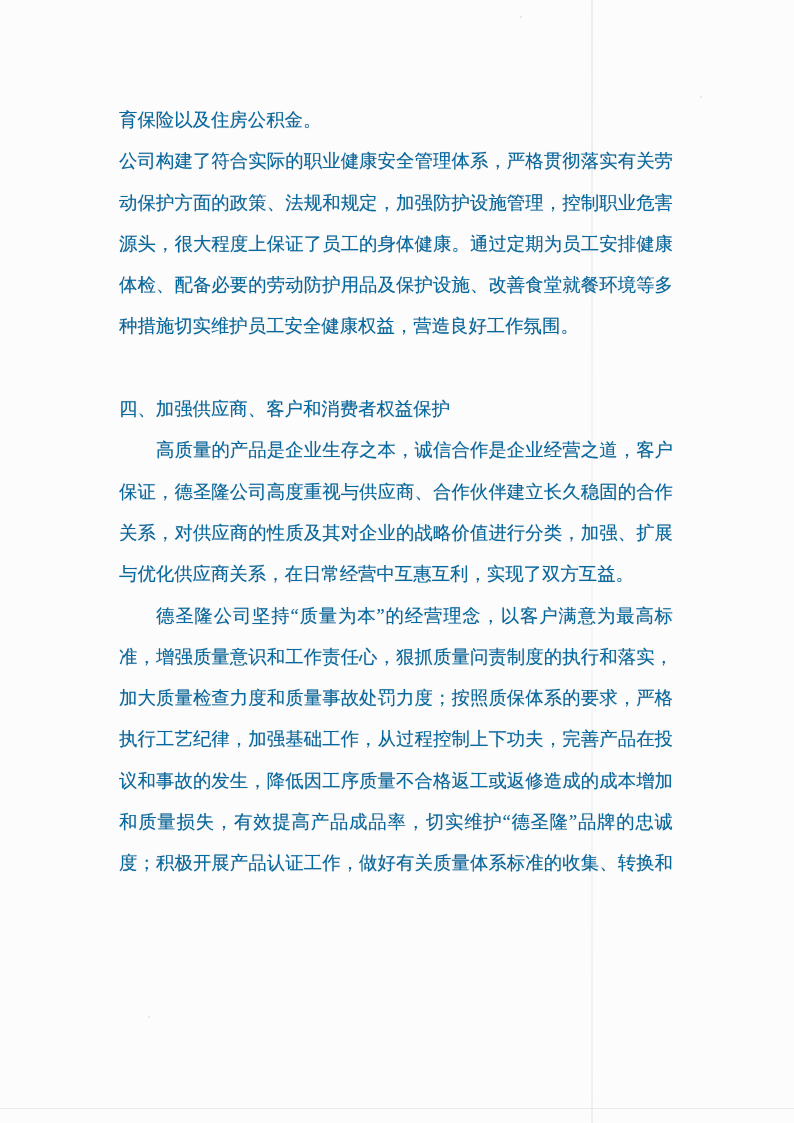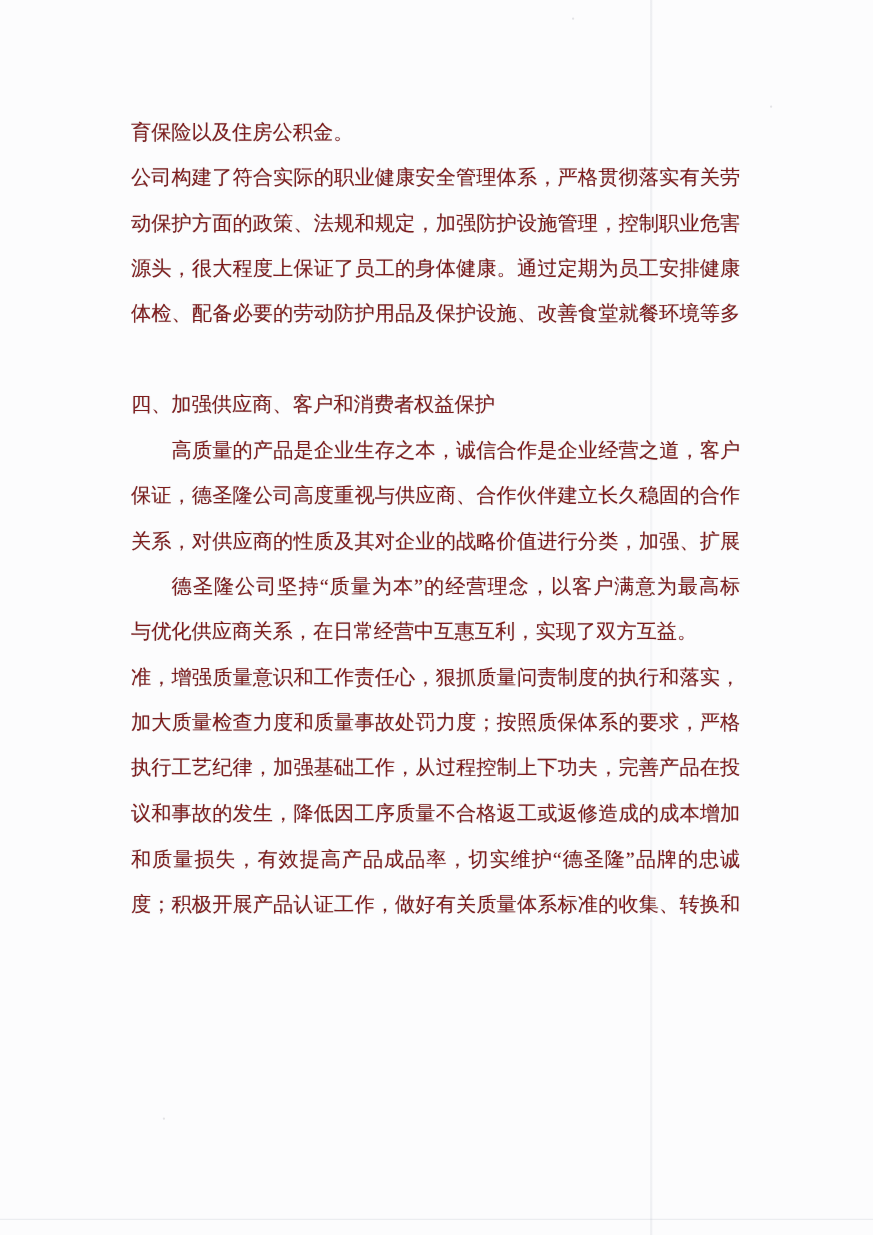--- a/index.html
+++ b/index.html
@@ -7,21 +7,21 @@
     padding: 0;
     background: #ffffff;
   }
   .page {
     position: relative;
     width: 794px;
     height: 1123px;
     background: #fcfcfd;
     overflow: hidden;
     font-family: "Liberation Serif", "DejaVu Serif", serif;
-    color: #7f1d1d;
+    color: #0369a1;
   }
   
   .fold-line {
     position: absolute;
     left: 591px;
     top: 0;
     width: 2px;
     height: 100%;
     background: linear-gradient(to bottom,
       rgba(185,190,200,0.22),
@@ -84,27 +84,28 @@
   <div class="speckle s1"></div>
   <div class="speckle s2"></div>
   <div class="speckle s3"></div>
 
   <div class="content">
     <div class="line end">育保险以及住房公积金。</div>
     <div class="line full">公司构建了符合实际的职业健康安全管理体系，严格贯彻落实有关劳</div>
     <div class="line full">动保护方面的政策、法规和规定，加强防护设施管理，控制职业危害</div>
     <div class="line full">源头，很大程度上保证了员工的身体健康。通过定期为员工安排健康</div>
     <div class="line full">体检、配备必要的劳动防护用品及保护设施、改善食堂就餐环境等多</div>
+    <div class="line end">种措施切实维护员工安全健康权益，营造良好工作氛围。</div>
     <div class="line blank"></div>
     <div class="line heading">四、加强供应商、客户和消费者权益保护</div>
     <div class="line first">高质量的产品是企业生存之本，诚信合作是企业经营之道，客户</div>
     <div class="line full">保证，德圣隆公司高度重视与供应商、合作伙伴建立长久稳固的合作</div>
     <div class="line full">关系，对供应商的性质及其对企业的战略价值进行分类，加强、扩展</div>
+    <div class="line end">与优化供应商关系，在日常经营中互惠互利，实现了双方互益。</div>
     <div class="line first">德圣隆公司坚持“质量为本”的经营理念，以客户满意为最高标</div>
-    <div class="line end">与优化供应商关系，在日常经营中互惠互利，实现了双方互益。</div>
     <div class="line full">准，增强质量意识和工作责任心，狠抓质量问责制度的执行和落实，</div>
     <div class="line full">加大质量检查力度和质量事故处罚力度；按照质保体系的要求，严格</div>
     <div class="line full">执行工艺纪律，加强基础工作，从过程控制上下功夫，完善产品在投</div>
     <div class="line full">议和事故的发生，降低因工序质量不合格返工或返修造成的成本增加</div>
     <div class="line full">和质量损失，有效提高产品成品率，切实维护“德圣隆”品牌的忠诚</div>
     <div class="line full">度；积极开展产品认证工作，做好有关质量体系标准的收集、转换和</div>
   </div>
 
 </div>
 

